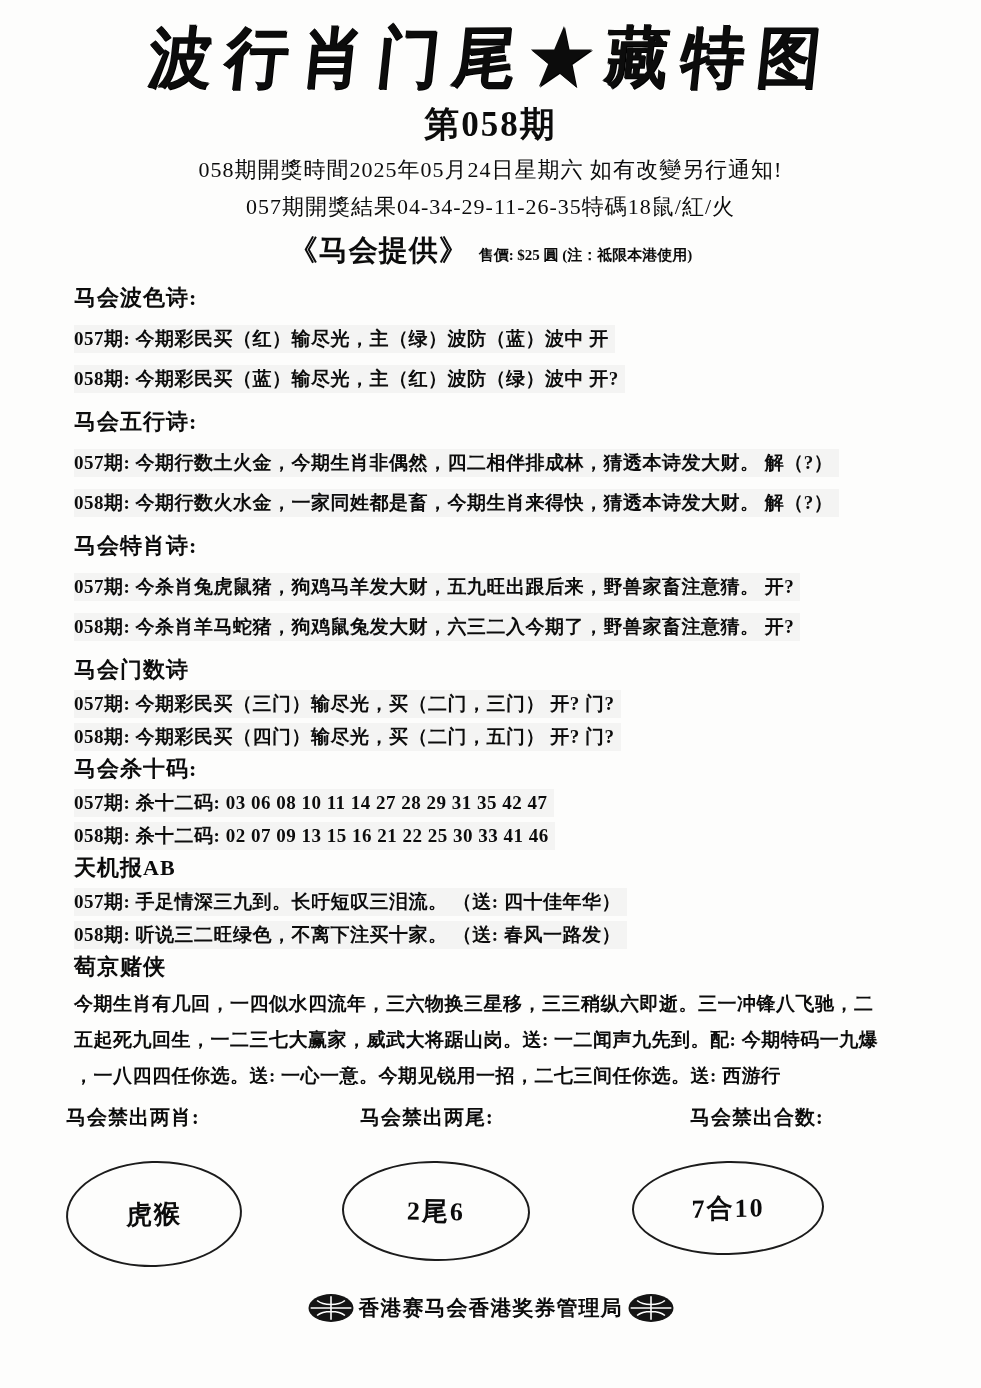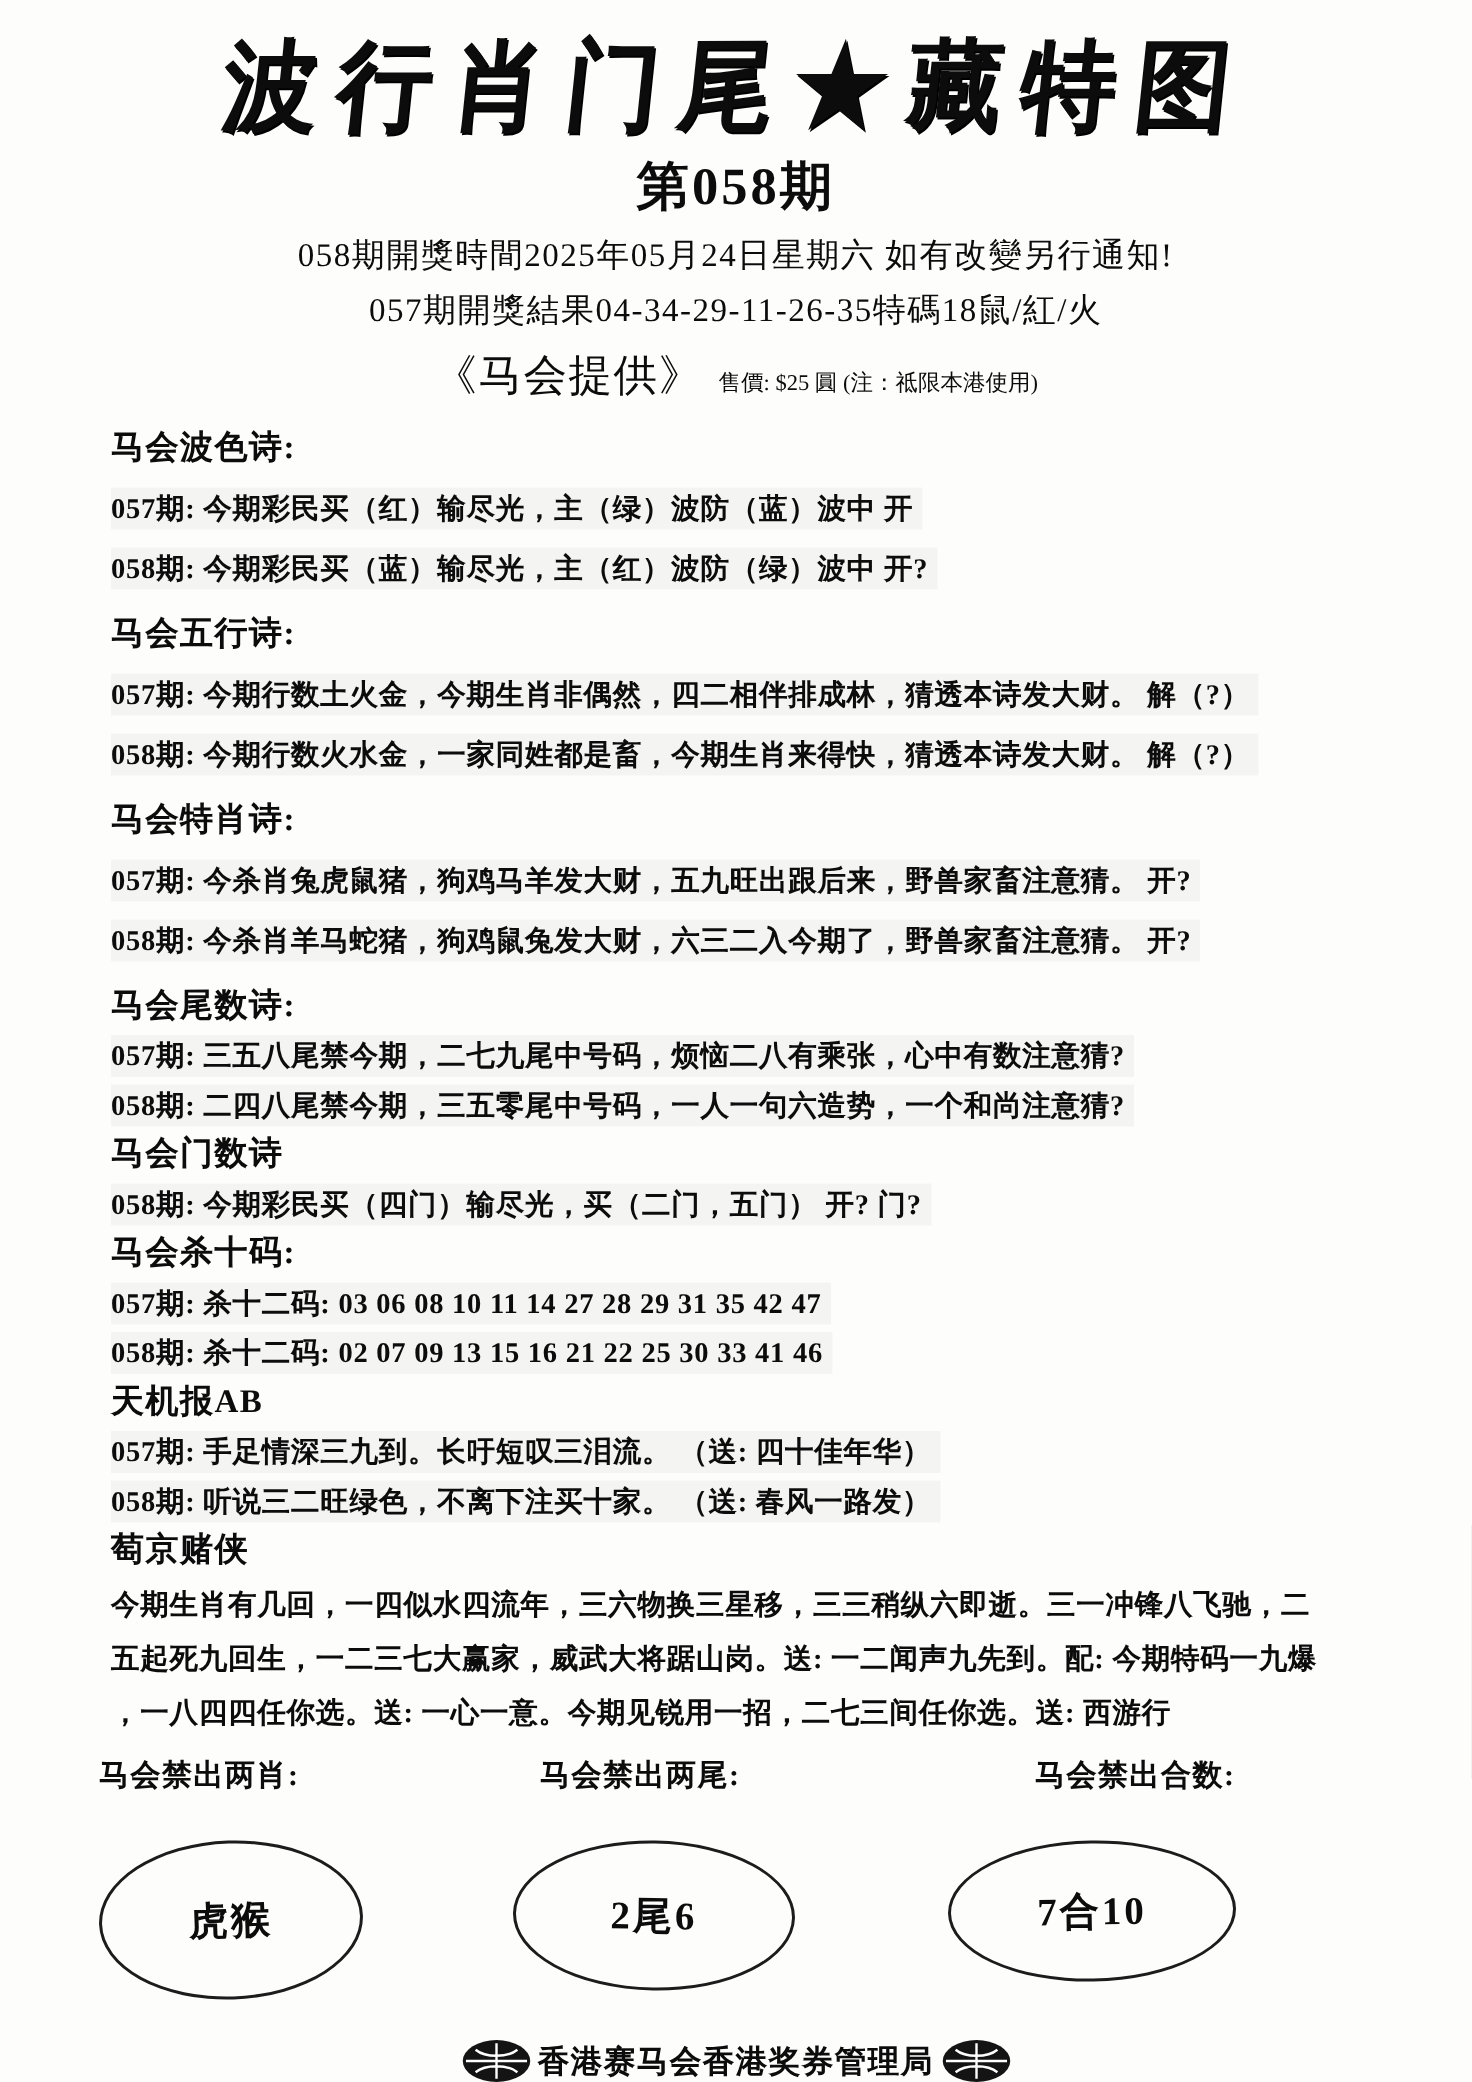--- a/index.html
+++ b/index.html
@@ -23,21 +23,21 @@
     line-height:1.35;
     transform:skewX(-6deg) scaleY(1.05);
     text-shadow:1px 1px 0 #000;
     white-space:nowrap;
   }
   .issue { font-size:35px; font-weight:bold; margin-top:0px; letter-spacing:2px; }
   .meta { font-size:22px; font-weight:normal; margin-top:7px; letter-spacing:1px; }
   .provider-row {
     margin-top:9px;
     display:flex; justify-content:center; align-items:baseline; gap:10px;
-    font-weight:normal;
+    font-weight:bold;
   }
   .provider-name { font-size:29px; letter-spacing:1px; }
   .provider-note { font-size:15px; }
   
   .content { padding:12px 36px 0 74px; }
   .sec { margin-bottom:14px; }
   .sec.tight { margin-bottom:3px; }
   .sec-title { font-size:22px; font-weight:bold; letter-spacing:1px; }
   .line {
     font-size:19px; font-weight:bold; letter-spacing:0.5px;
@@ -101,28 +101,24 @@
       <div class="line">057期: 今期行数土火金，今期生肖非偶然，四二相伴排成林，猜透本诗发大财。 解（?）</div>
       <div class="line">058期: 今期行数火水金，一家同姓都是畜，今期生肖来得快，猜透本诗发大财。 解（?）</div>
     </div>
 
     <div class="sec">
       <div class="sec-title">马会特肖诗:</div>
       <div class="line">057期: 今杀肖兔虎鼠猪，狗鸡马羊发大财，五九旺出跟后来，野兽家畜注意猜。 开?</div>
       <div class="line">058期: 今杀肖羊马蛇猪，狗鸡鼠兔发大财，六三二入今期了，野兽家畜注意猜。 开?</div>
     </div>
 
-    <div class="sec tight">
-      <div class="sec-title">马会尾数诗:</div>
-      <div class="line">057期: 三五八尾禁今期，二七九尾中号码，烦恼二八有乘张，心中有数注意猜?</div>
-      <div class="line">058期: 二四八尾禁今期，三五零尾中号码，一人一句六造势，一个和尚注意猜?</div>
-    </div>
 
     <div class="sec tight">
       <div class="sec-title">马会门数诗</div>
+      <div class="line">057期: 今期彩民买（三门）输尽光，买（二门，三门） 开? 门?</div>
       <div class="line">058期: 今期彩民买（四门）输尽光，买（二门，五门） 开? 门?</div>
     </div>
 
     <div class="sec tight">
       <div class="sec-title">马会杀十码:</div>
       <div class="line">057期: 杀十二码: 03 06 08 10 11 14 27 28 29 31 35 42 47</div>
       <div class="line">058期: 杀十二码: 02 07 09 13 15 16 21 22 25 30 33 41 46</div>
     </div>
 
     <div class="sec tight">

